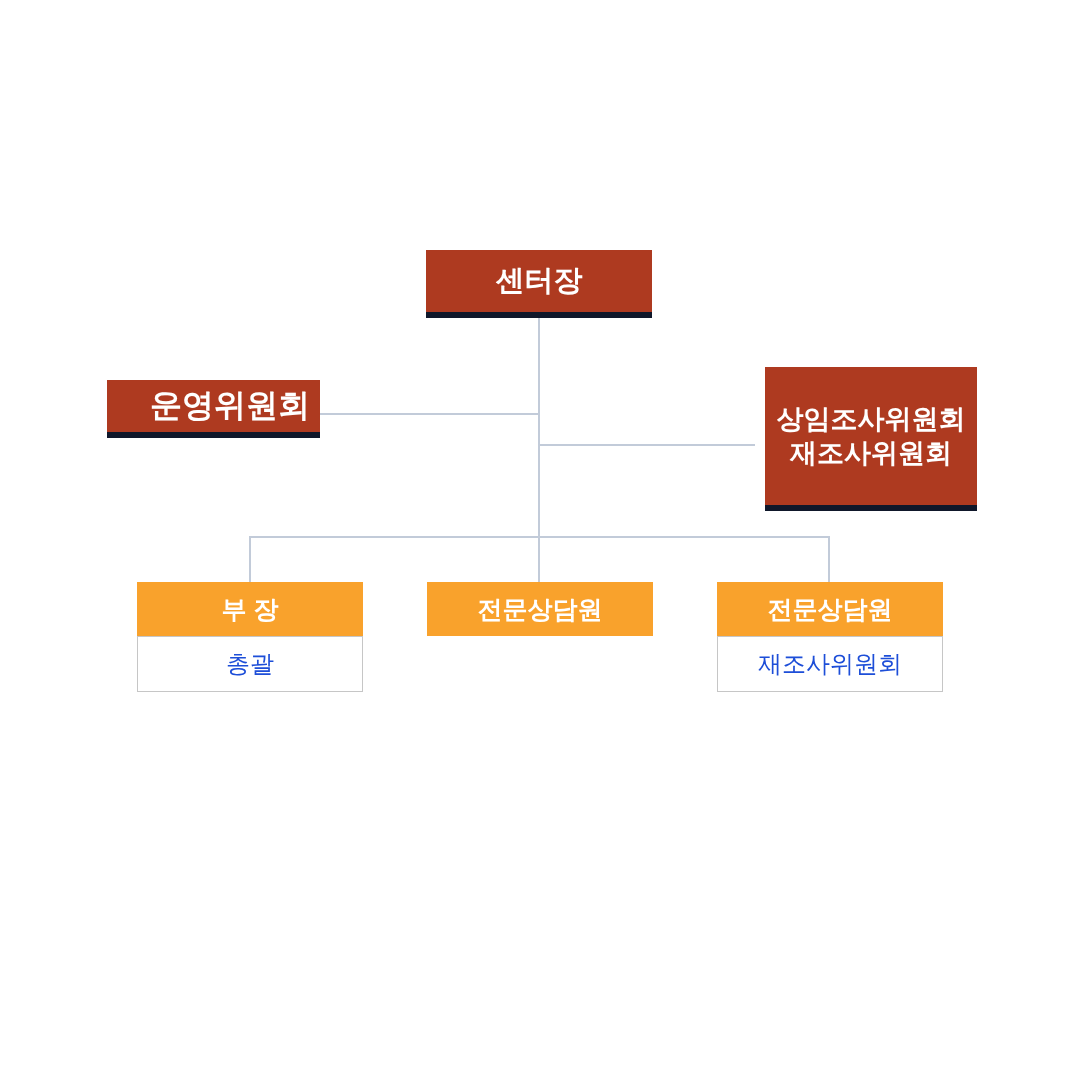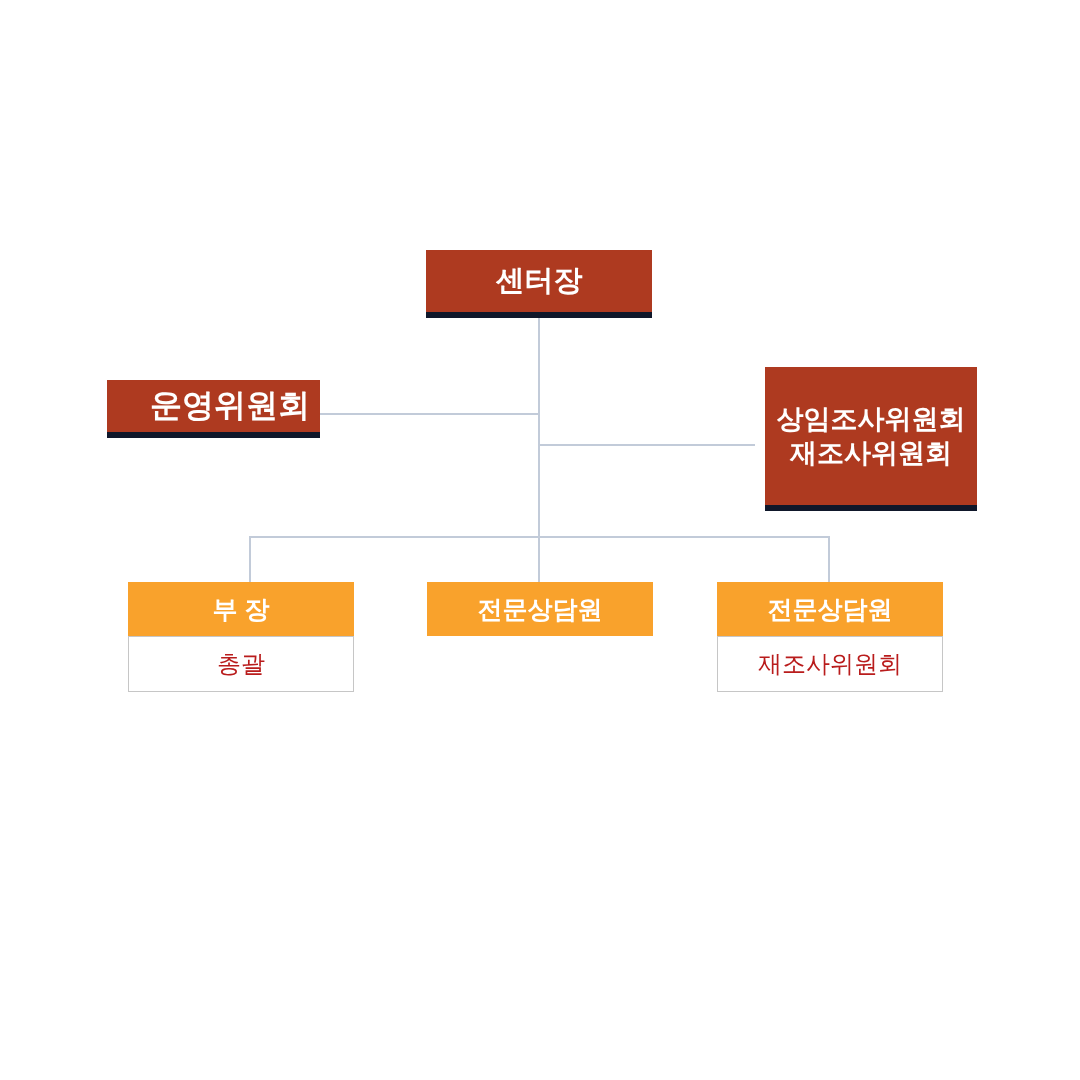--- a/index.html
+++ b/index.html
@@ -54,21 +54,21 @@
     align-items: center;
     justify-content: center;
     white-space: nowrap;
   }
   .dept-body {
     box-sizing: border-box;
     width: 226px;
     height: 56px;
     background: #ffffff;
     border: 1px solid #C6C6C6;
-    color: #b91c1c;
+    color: #1d4ed8;
     font-size: 24px;
     display: flex;
     align-items: center;
     justify-content: center;
     white-space: nowrap;
   }
   .fs29 { font-size: 29px; }
   .fs26 { font-size: 32px; padding-left: 33px; }
 </style>
 </head>
@@ -89,21 +89,21 @@
 
   <div class="box-red fs26" style="left:107px; top:380px; width:213px; height:58px;">
     <span class="line">운영위원회</span>
   </div>
 
   <div class="box-red multi" style="left:765px; top:367px; width:212px; height:144px;">
     <span class="line">상임조사위원회</span>
     <span class="line">재조사위원회</span>
   </div>
 
-  <div class="dept" style="left:128px;">
+  <div class="dept" style="left:137px;">
     <div class="dept-header">부 장</div>
     <div class="dept-body">총괄</div>
   </div>
 
   <div class="dept" style="left:427px;">
     <div class="dept-header">전문상담원</div>
   </div>
 
   <div class="dept" style="left:717px;">
     <div class="dept-header">전문상담원</div>

